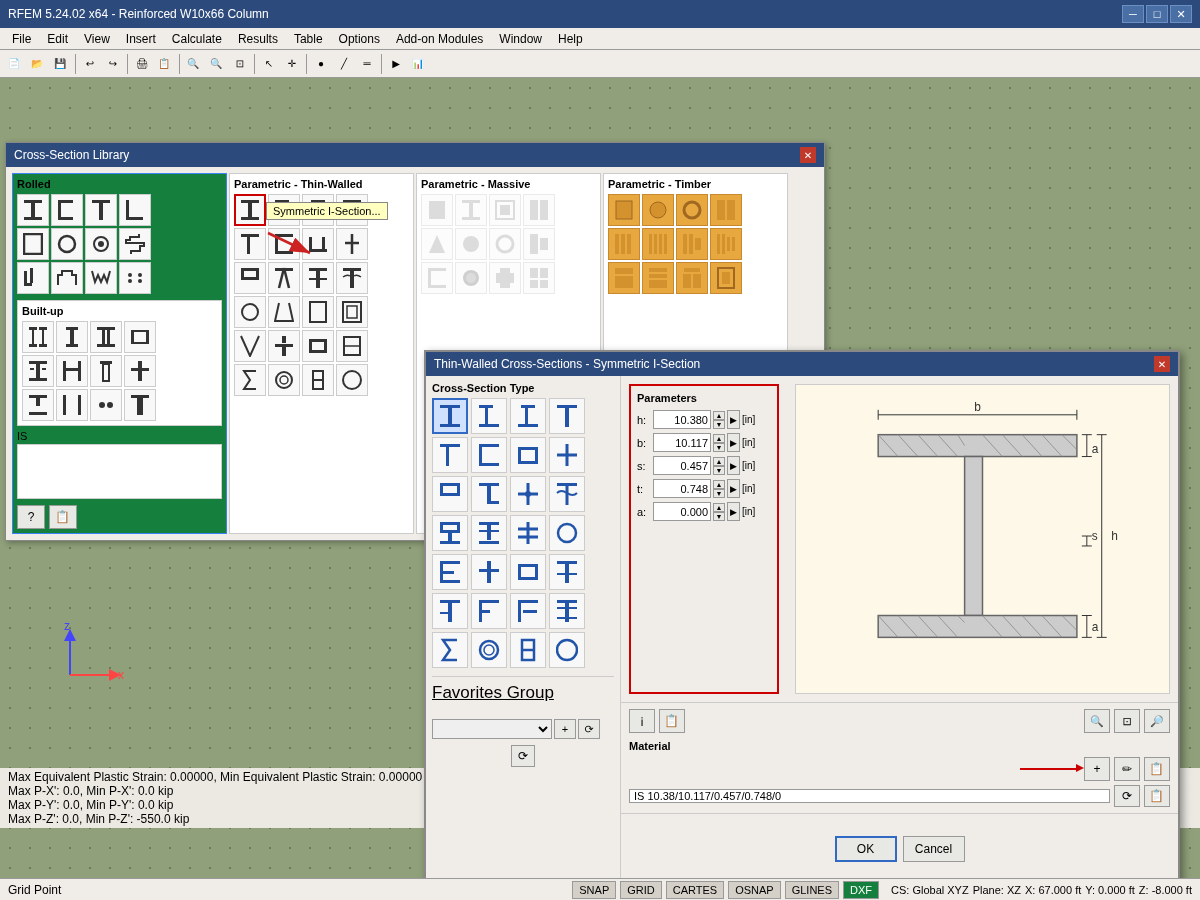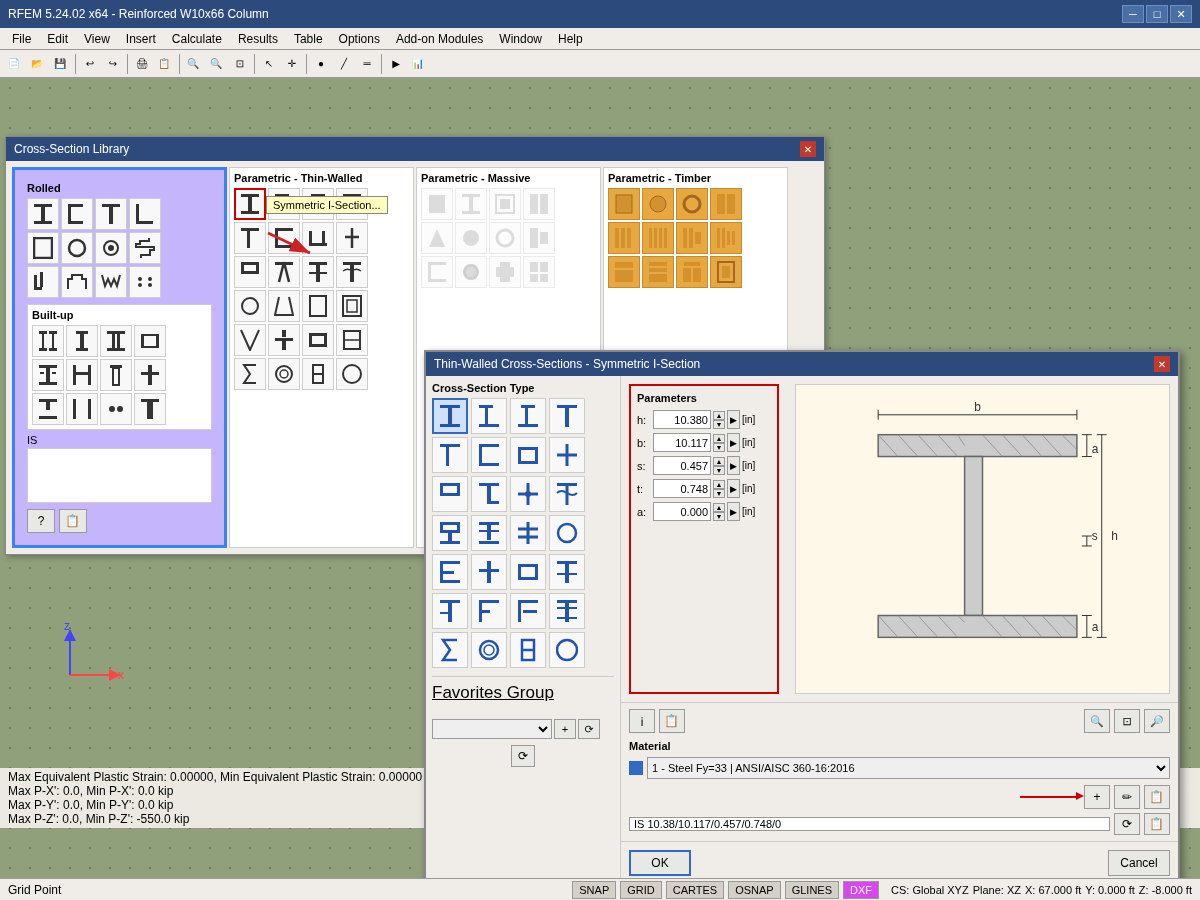--- a/index.html
+++ b/index.html
@@ -15,21 +15,21 @@
     .menu-item { padding: 2px 8px; cursor: pointer; font-size: 12px; }
 
     
     .toolbar { background: #f0ede8; border-bottom: 1px solid #999; height: 28px; display: flex; align-items: center; padding: 2px 4px; gap: 1px; }
     .tb-btn { width: 22px; height: 22px; background: #f0ede8; border: 1px solid transparent; cursor: pointer; font-size: 10px; display: flex; align-items: center; justify-content: center; }
     .tb-sep { width: 1px; height: 20px; background: #999; margin: 0 2px; }
     
     
     .status-bar { height: 22px; background: #f0ede8; border-top: 1px solid #999; display: flex; align-items: center; padding: 0 8px; gap: 16px; font-size: 11px; }
     .status-badge { background: #d4d0c8; border: 1px solid #999; padding: 0 6px; height: 18px; display: flex; align-items: center; font-size: 11px; cursor: pointer; }
-    .status-badge.active { background: #d946ef; color: white; }
+    .status-badge.active { background: #15803d; color: white; }
 
     
     .dialog-cs-library { position: absolute; top: 0; left: 0; width: 820px; background: #f0ede8; border: 1px solid #888; box-shadow: 2px 2px 6px rgba(0,0,0,0.3); }
     .dialog-title-bar { background: #2c4a7c; color: white; height: 24px; display: flex; align-items: center; padding: 0 8px; justify-content: space-between; font-size: 12px; }
     .dialog-close-btn { width: 16px; height: 16px; background: #c0392b; border: none; color: white; cursor: pointer; font-size: 10px; display: flex; align-items: center; justify-content: center; }
     .shape-btn { width: 32px; height: 32px; border: 1px solid #ccc; background: #f8f8f8; cursor: pointer; display: flex; align-items: center; justify-content: center; font-size: 14px; color: #333; }
     .shape-btn.disabled { opacity: 0.4; cursor: default; }
     .cs-footer-btn { width: 28px; height: 24px; border: 1px solid #999; background: #e8e8e4; cursor: pointer; display: flex; align-items: center; justify-content: center; font-size: 12px; }
 
     
@@ -127,29 +127,29 @@
       </div>
 
       <div style="position:absolute;bottom:50px;left:0;right:0;background:rgba(240,237,232,0.95);padding:2px 8px;font-size:11px;">
         <div>Max Equivalent Plastic Strain: 0.00000, Min Equivalent Plastic Strain: 0.00000 -</div>
         <div>Max P-X': 0.0, Min P-X': 0.0 kip</div>
         <div>Max P-Y': 0.0, Min P-Y': 0.0 kip</div>
         <div>Max P-Z': 0.0, Min P-Z': -550.0 kip</div>
       </div>
     </div>
 
-    <div class="dialog-cs-library" style="position:absolute;top:58px;left:5px;width:820px;">
+    <div class="dialog-cs-library" style="position:absolute;top:64px;left:5px;width:820px;">
       <div class="dialog-title-bar">
         <span>Cross-Section Library</span>
         <button class="dialog-close-btn">✕</button>
       </div>
 
       <div style="display:flex;gap:2px;padding:6px;">
 
-        <div style="border:3px solid #3b82f6;background:#c4b5fd;padding:12px;min-width:215px;">
+        <div style="border:1px solid #3b82f6;background:#15803d;padding:4px;min-width:215px;">
           <div style="font-size:11px;font-weight:bold;margin-bottom:4px;">Rolled</div>
           <div style="display:grid;grid-template-columns:repeat(4,32px);gap:2px;">
             <button class="shape-btn">
                 <svg width="20" height="22" viewBox="0 0 20 22">
                   <rect x="1" y="1" width="18" height="3" fill="#333"></rect>
                   <rect x="8" y="4" width="4" height="14" fill="#333"></rect>
                   <rect x="1" y="18" width="18" height="3" fill="#333"></rect>
                 </svg>
               </button>
             <button class="shape-btn">
@@ -1015,44 +1015,38 @@
               <button style="width:26px;height:24px;border:1px solid #999;background:#e8e8e4;cursor:pointer;font-size:12px;">📋</button>
               <div style="flex:1;"></div>
               <button style="width:26px;height:24px;border:1px solid #999;background:#e8e8e4;cursor:pointer;font-size:11px;">🔍</button>
               <button style="width:26px;height:24px;border:1px solid #999;background:#e8e8e4;cursor:pointer;font-size:11px;">⊡</button>
               <button style="width:26px;height:24px;border:1px solid #999;background:#e8e8e4;cursor:pointer;font-size:11px;">🔎</button>
             </div>
 
             <div style="margin-bottom:4px;">
               <span style="font-size:11px;font-weight:bold;">Material</span>
             </div>
-            <div style="display:flex;align-items:center;gap:4px;margin-bottom:6px;">
-              <div style="width:14px;height:14px;background:#316ac5;flex-shrink:0;"></div>
-              <select style="flex:1;height:22px;border:1px solid #999;font-size:11px;">
-                <option>1 - Steel Fy=33 | ANSI/AISC 360-16:2016</option>
-              </select>
-            </div>
 
             <div style="display:flex;justify-content:flex-end;margin-bottom:4px;align-items:center;gap:4px;">
               <div style="width:60px;height:2px;background:#cc0000;position:relative;">
                 <div style="position:absolute;right:-4px;top:-4px;width:0;height:0;border-left:8px solid #cc0000;border-top:4px solid transparent;border-bottom:4px solid transparent;"></div>
               </div>
               <button style="width:26px;height:24px;border:1px solid #999;background:#e8e8e4;cursor:pointer;font-size:12px;">+</button>
               <button style="width:26px;height:24px;border:1px solid #999;background:#e8e8e4;cursor:pointer;font-size:12px;">✏</button>
               <button style="width:26px;height:24px;border:1px solid #999;background:#e8e8e4;cursor:pointer;font-size:12px;">📋</button>
             </div>
 
             <div style="display:flex;align-items:center;gap:4px;">
               <input type="text" style="flex: 1 1 0%; height: 14px; border: 1px solid rgb(153, 153, 153); padding: 0px 4px; font-size: 11px;" value="IS 10.38/10.117/0.457/0.748/0">
               <button style="width:26px;height:22px;border:1px solid #999;background:#e8e8e4;cursor:pointer;font-size:12px;">⟳</button>
               <button style="width:26px;height:22px;border:1px solid #999;background:#e8e8e4;cursor:pointer;font-size:12px;">📋</button>
             </div>
           </div>
 
-          <div style="display:flex;justify-content:space-between;gap:6px;padding:8px 8px;border-top:1px solid #ccc;">
+          <div style="display:flex;justify-content:center;gap:6px;padding:22px 8px;border-top:1px solid #ccc;">
             <button style="width:62px;height:26px;background:#e8e8e4;border:2px solid #316ac5;cursor:pointer;font-size:12px;">OK</button>
             <button style="width:62px;height:26px;background:#e8e8e4;border:1px solid #999;cursor:pointer;font-size:12px;">Cancel</button>
           </div>
         </div>
       </div>
     </div>
 
     <svg style="position:absolute;top:0;left:0;pointer-events:none;width:820px;height:290px;">
       <defs>
         <marker id="arrowhead" markerWidth="8" markerHeight="6" refX="8" refY="3" orient="auto">

